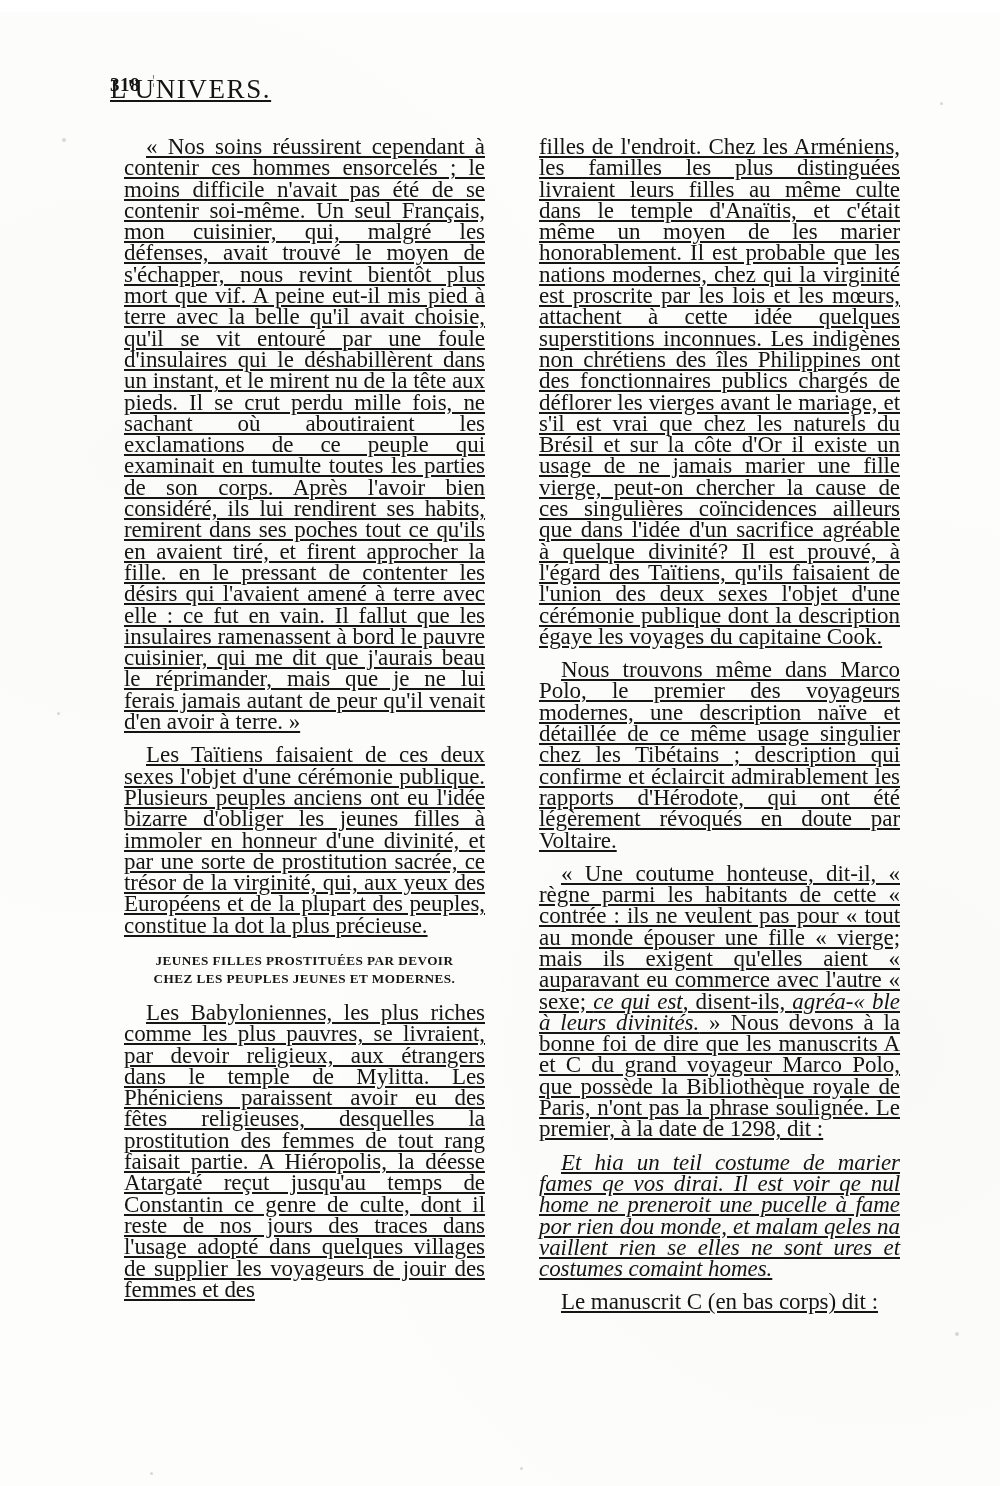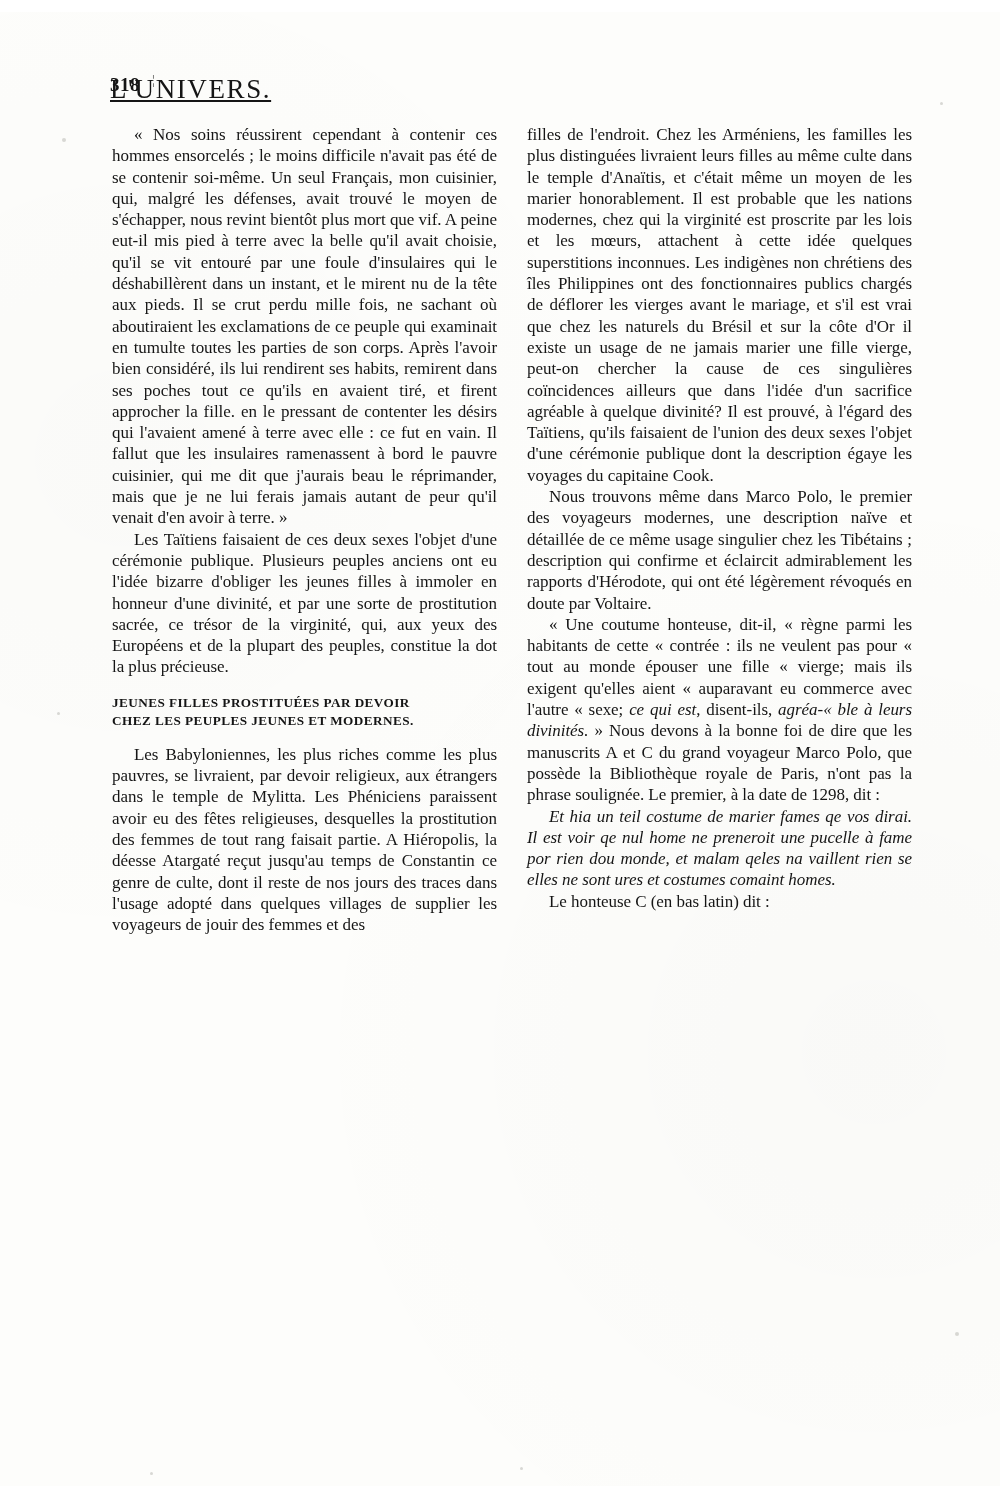--- a/index.html
+++ b/index.html
@@ -71,40 +71,41 @@
     top: 112px;
     left: 112px;
     width: 800px;
     display: flex;
     gap: 30px;
   }
   .col {
     width: 385px;
   }
   p {
-    margin: 0;
-    font-size: 17px;
+    margin: 12px;
+    font-size: 23px;
     line-height: 21.3px;
     text-align: justify;
     text-justify: inter-word;
     hyphens: none;
     font-family: "Liberation Serif", serif;
     letter-spacing: -0.05px;
+    text-decoration: underline;
   }
   p.indent {
     text-indent: 22px;
   }
   p.noindent {
     text-indent: 0;
   }
   .subhead {
     margin: 16px 0 14px 0;
     font-size: 13.2px;
     line-height: 18px;
-    text-align: left;
+    text-align: center;
     font-variant: small-caps;
     letter-spacing: 0.45px;
     font-weight: bold;
     font-family: "Liberation Serif", serif;
   }
   .ital {
     font-style: italic;
   }
   p.ital-block {
     font-style: italic;
@@ -140,21 +141,21 @@
         <span>CHEZ LES PEUPLES JEUNES ET MODERNES.</span>
       </div>
       <p class="indent">Les Babyloniennes, les plus riches comme les plus pauvres, se livraient, par devoir religieux, aux étrangers dans le temple de Mylitta. Les Phéniciens paraissent avoir eu des fêtes religieuses, desquelles la prostitution des femmes de tout rang faisait partie. A Hiéropolis, la déesse Atargaté reçut jusqu'au temps de Constantin ce genre de culte, dont il reste de nos jours des traces dans l'usage adopté dans quelques villages de supplier les voyageurs de jouir des femmes et des</p>
     </div>
 
     <div class="col">
       <p class="noindent">filles de l'endroit. Chez les Arméniens, les familles les plus distinguées livraient leurs filles au même culte dans le temple d'Anaïtis, et c'était même un moyen de les marier honorablement. Il est probable que les nations modernes, chez qui la virginité est proscrite par les lois et les mœurs, attachent à cette idée quelques superstitions inconnues. Les indigènes non chrétiens des îles Philippines ont des fonctionnaires publics chargés de déflorer les vierges avant le mariage, et s'il est vrai que chez les naturels du Brésil et sur la côte d'Or il existe un usage de ne jamais marier une fille vierge, peut-on chercher la cause de ces singulières coïncidences ailleurs que dans l'idée d'un sacrifice agréable à quelque divinité? Il est prouvé, à l'égard des Taïtiens, qu'ils faisaient de l'union des deux sexes l'objet d'une cérémonie publique dont la description égaye les voyages du capitaine Cook.</p>
       <p class="indent">Nous trouvons même dans Marco Polo, le premier des voyageurs modernes, une description naïve et détaillée de ce même usage singulier chez les Tibétains ; description qui confirme et éclaircit admirablement les rapports d'Hérodote, qui ont été légèrement révoqués en doute par Voltaire.</p>
       <p class="indent"><span>« Une coutume honteuse, dit-il, « règne parmi les habitants de cette « contrée : ils ne veulent pas pour « tout au monde épouser une fille « vierge; mais ils exigent qu'elles aient « auparavant eu commerce avec l'autre « sexe; </span><span class="ital">ce qui est</span><span>, disent-ils, </span><span class="ital">agréa-« ble à leurs divinités.</span><span> » Nous devons à la bonne foi de dire que les manuscrits A et C du grand voyageur Marco Polo, que possède la Bibliothèque royale de Paris, n'ont pas la phrase soulignée. Le premier, à la date de 1298, dit :</span></p>
       <p class="ital-block">Et hia un teil costume de marier fames qe vos dirai. Il est voir qe nul home ne preneroit une pucelle à fame por rien dou monde, et malam qeles na vaillent rien se elles ne sont ures et costumes comaint homes.</p>
-      <p class="indent">Le honteuse C (en bas latin) dit :</p>
+      <p class="indent">Le manuscrit C (en bas corps) dit :</p>
     </div>
 
   </div>
 
   <div class="speck" style="left:62px; top:126px; width:4px; height:4px;"></div>
   <div class="speck" style="left:57px; top:700px; width:3px; height:3px;"></div>
   <div class="speck" style="left:940px; top:90px; width:3px; height:3px;"></div>
   <div class="speck" style="left:955px; top:1320px; width:4px; height:4px;"></div>
   <div class="speck" style="left:150px; top:1460px; width:3px; height:3px;"></div>
   <div class="speck" style="left:520px; top:1455px; width:3px; height:3px;"></div>

